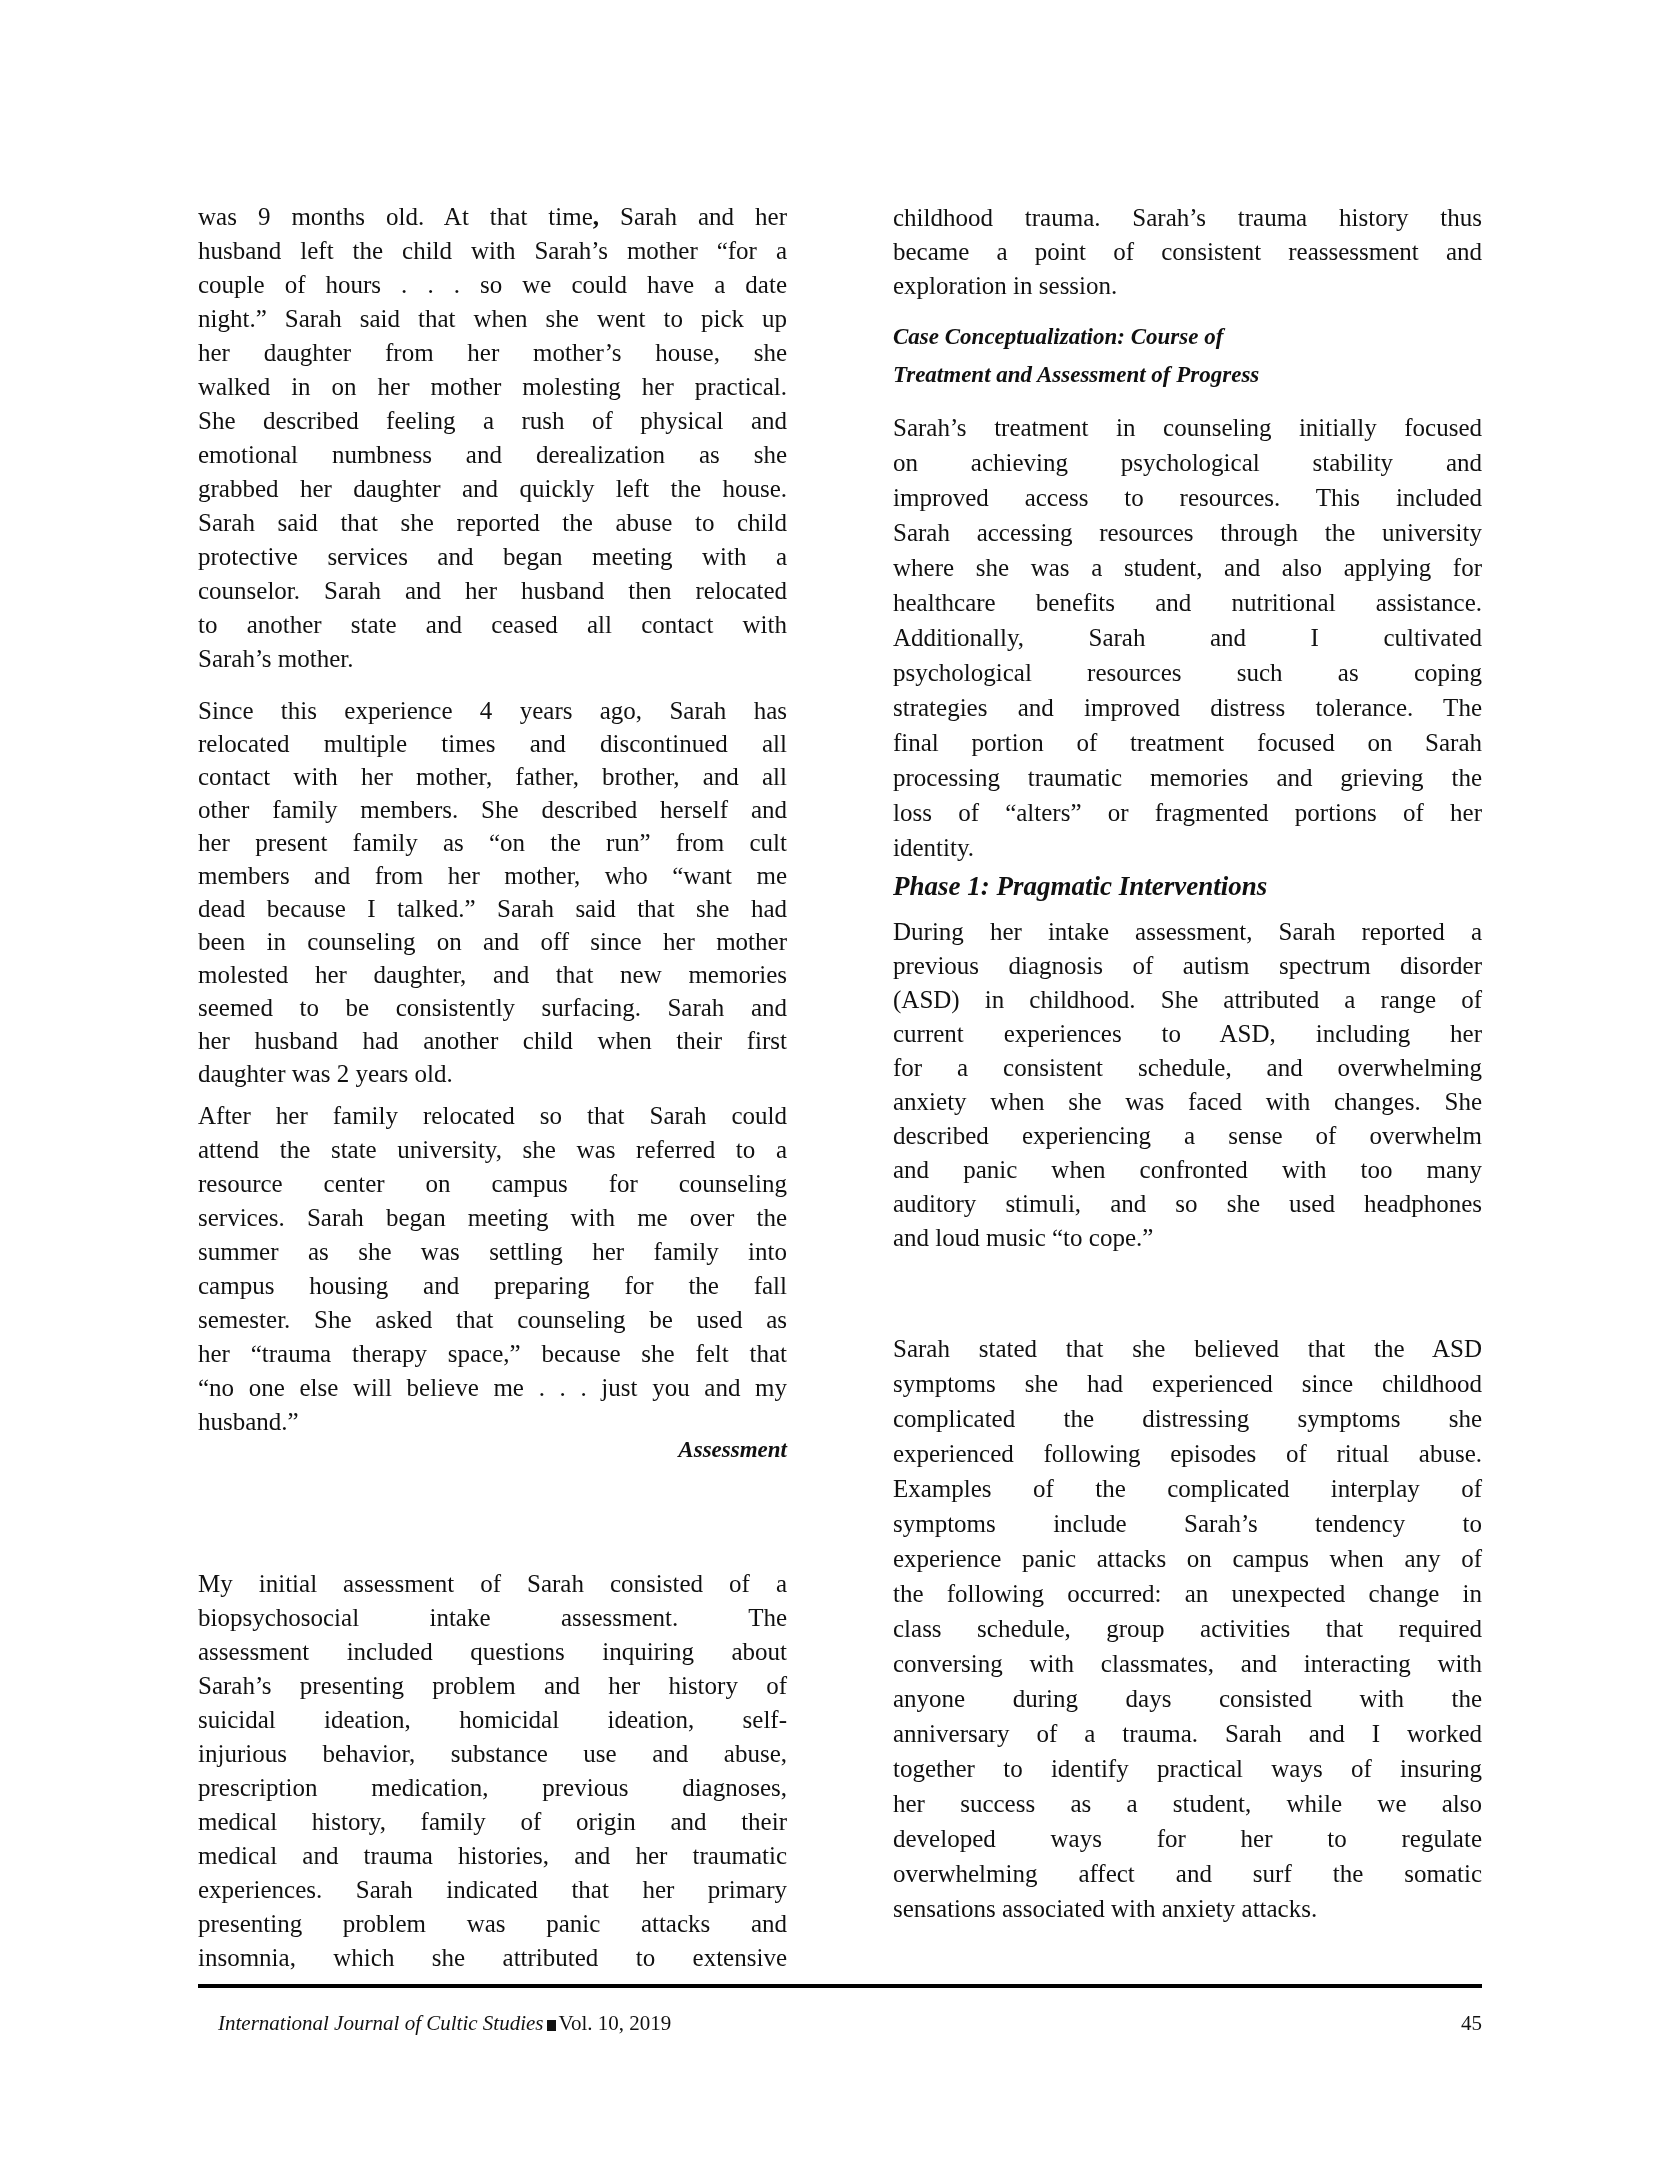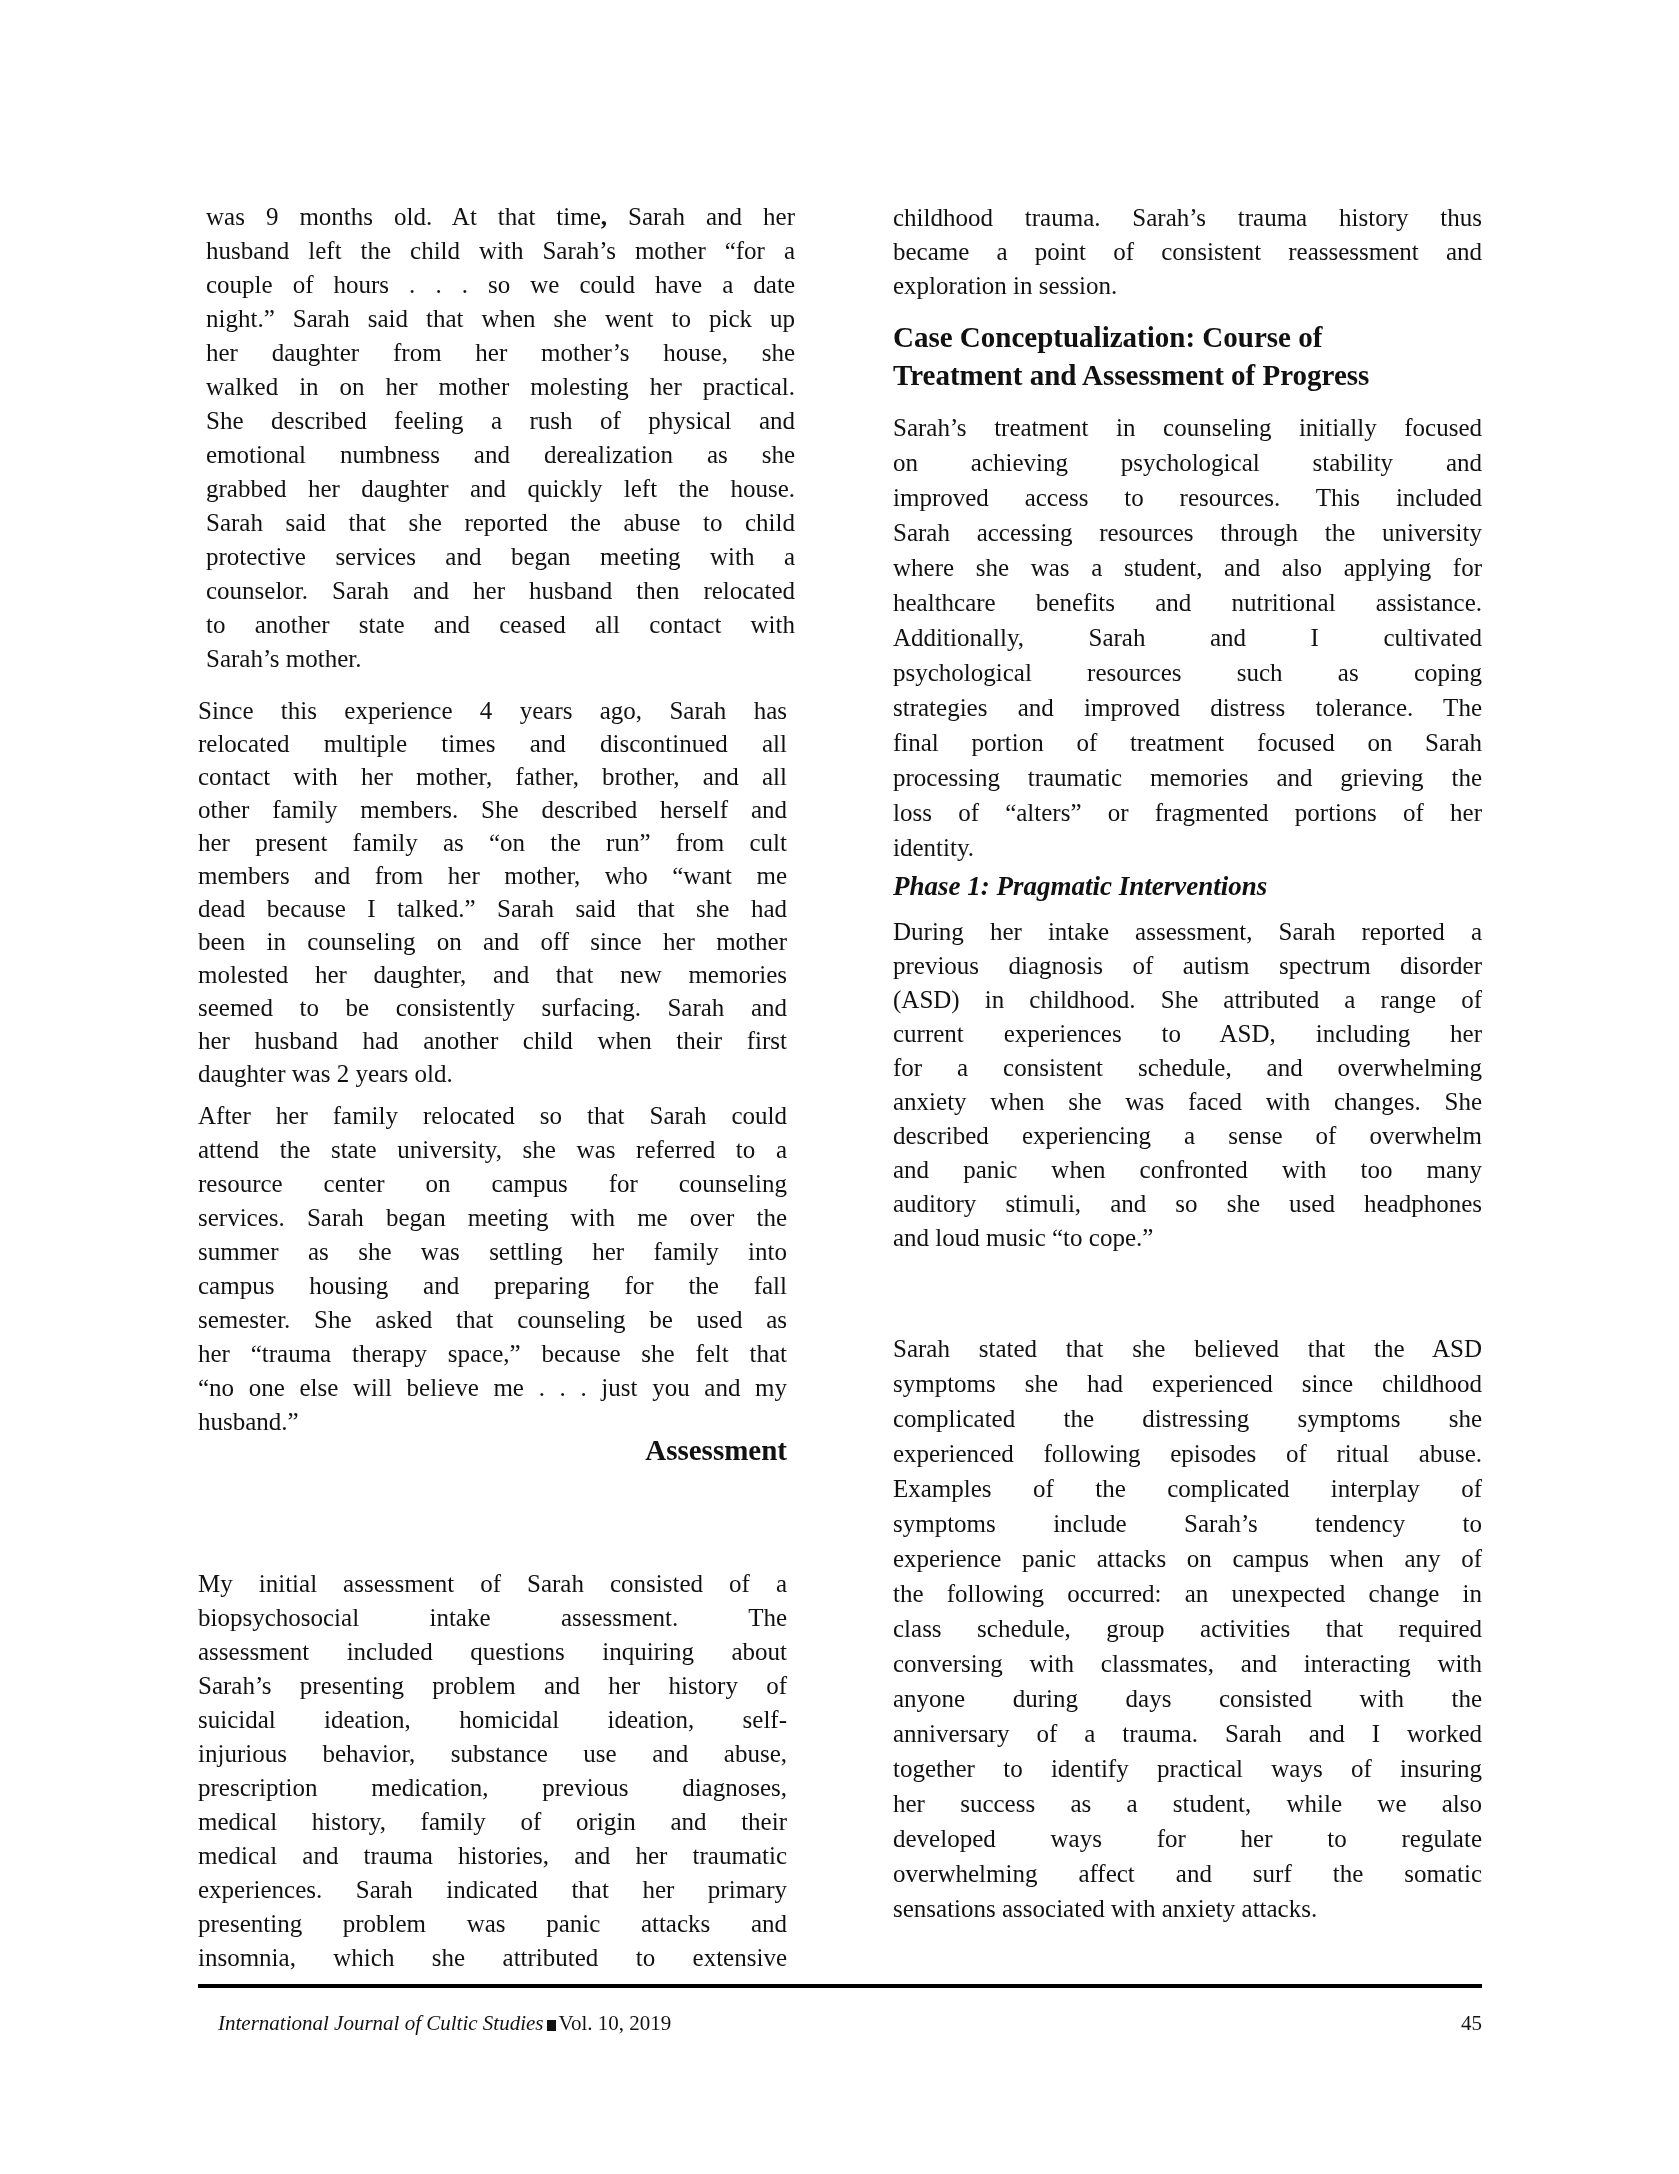--- a/index.html
+++ b/index.html
@@ -4,33 +4,33 @@
 <style>
   html, body { margin: 0; padding: 0; background: #ffffff; }
   body { width: 1680px; height: 2174px; position: relative; overflow: hidden;
          font-family: "Liberation Serif", "DejaVu Serif", serif; color: #111111; }
   .block { position: absolute; }
   .col-left { left: 198px; width: 589px; }
   .col-right { left: 893px; width: 589px; }
   .para { font-size: 25px; line-height: 34px; }
   .line { display: block; text-align: justify; text-align-last: justify; white-space: nowrap; height: 1lh; overflow: visible; }
   .line.last { text-align-last: left; }
-  .heading { font-weight: bold; font-size: 29px; line-height: 38px; }
+  .heading { font-weight: bold; font-size: 23px; line-height: 38px; font-style: italic; }
   .subheading { font-weight: bold; font-style: italic; font-size: 27px; line-height: 34px; }
   .bold-comma { font-weight: bold; }
   .rule { position: absolute; left: 198px; top: 1984px; width: 1284px; height: 3.8px; background: #000; }
   .footer { position: absolute; left: 198px; top: 2010px; width: 1284px; font-size: 21px; line-height: 26px; }
   .footer-journal { font-style: italic; margin-left: 20px; }
   .footer-page { position: absolute; right: 0; top: 0; }
   .square-icon { display: inline-block; width: 8.5px; height: 11.3px; background: #111; vertical-align: -0.9px; margin: 0 2.8px 0 3.8px; }
 </style>
 </head>
 <body>
 
-<div class="block col-left para" style="top:200px; line-height:34px;margin-left:8px;">
+<div class="block col-left para" style="top:200px; line-height:34px;">
   <span class="line"><span>was 9 months old. At that time</span><span class="bold-comma">,</span><span style="white-space:pre"> Sarah and her</span></span>
   <span class="line">husband left the child with Sarah’s mother “for a</span>
   <span class="line">couple of hours . . . so we could have a date</span>
   <span class="line">night.” Sarah said that when she went to pick up</span>
   <span class="line">her daughter from her mother’s house, she</span>
   <span class="line">walked in on her mother molesting her practical.</span>
   <span class="line">She described feeling a rush of physical and</span>
   <span class="line">emotional numbness and derealization as she</span>
   <span class="line">grabbed her daughter and quickly left the house.</span>
   <span class="line">Sarah said that she reported the abuse to child</span>

